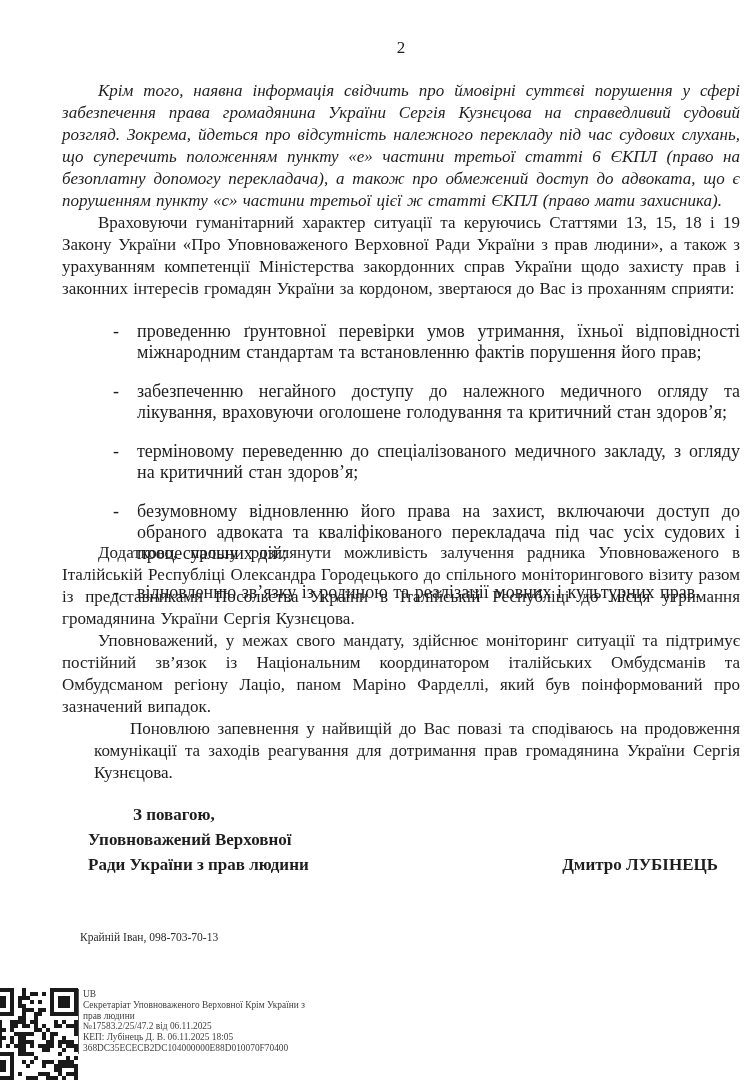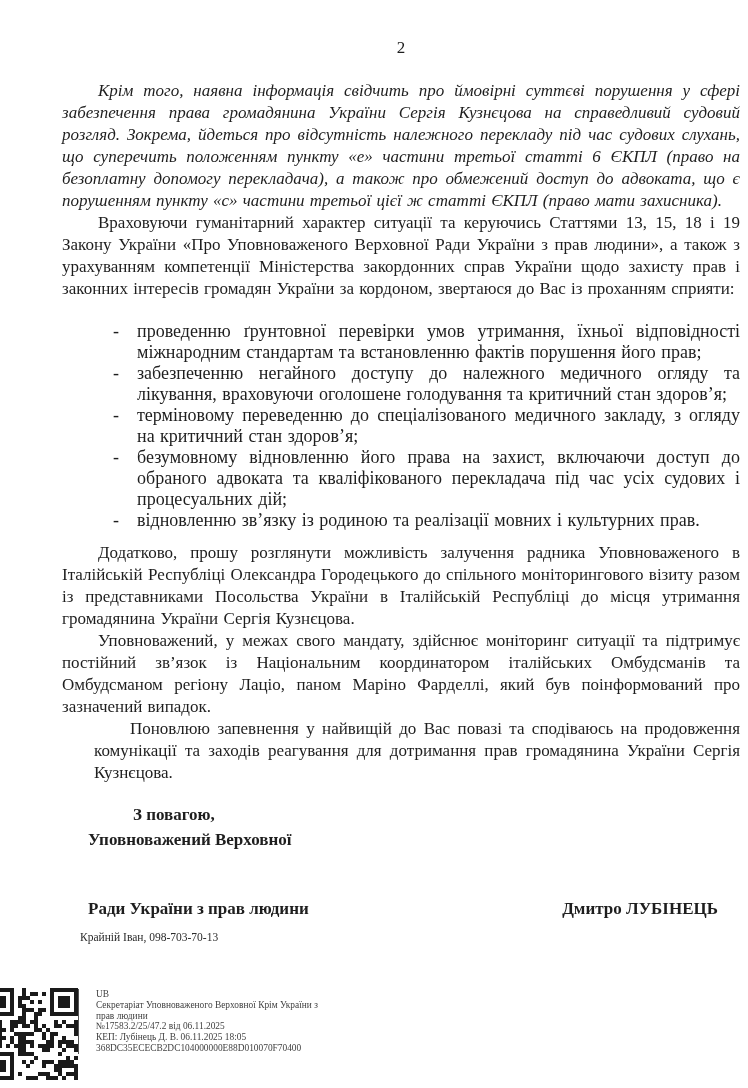--- a/index.html
+++ b/index.html
@@ -38,54 +38,54 @@
     padding: 0 0 0 75px;
     list-style: none;
   }
   ul.requests li {
     position: relative;
     font-size: 18px;
     line-height: 21px;
     text-align: justify;
     word-spacing: 1px;
   }
-  ul.requests li + li { margin-top: 0; }
+  ul.requests li + li { margin-top: 18px; }
   ul.requests li::before {
     content: "-";
     position: absolute;
     left: -24px;
     top: 0;
   }
   .signature {
     position: absolute;
     left: 88px;
     top: 802px;
     width: 630px;
     font-weight: bold;
     font-size: 17px;
     line-height: 25px;
   }
   .sig-salutation { margin-left: 45px; }
-  .sig-row { display: flex; justify-content: space-between; align-items: flex-start; margin-top: 44px; }
+  .sig-row { display: flex; justify-content: space-between; align-items: flex-start; }
   .contact {
     position: absolute;
     left: 80px;
     top: 931px;
     font-size: 11.5px;
     color: #2a2a2a;
   }
   .stamp { position: absolute; left: 0; top: 986px; height: 100px; }
   .qr { position: absolute; left: -14px; top: 2px; }
   .stamp-text {
     position: absolute;
     left: 78px;
     top: 3px;
     width: 330px;
     border-left: 1px solid #555;
-    padding-left: 17px;
+    padding-left: 4px;
     font-size: 9.4px;
     line-height: 10.8px;
     color: #414141;
     white-space: nowrap;
   }
 </style>
 </head>
 <body>
 
 <div class="page">

